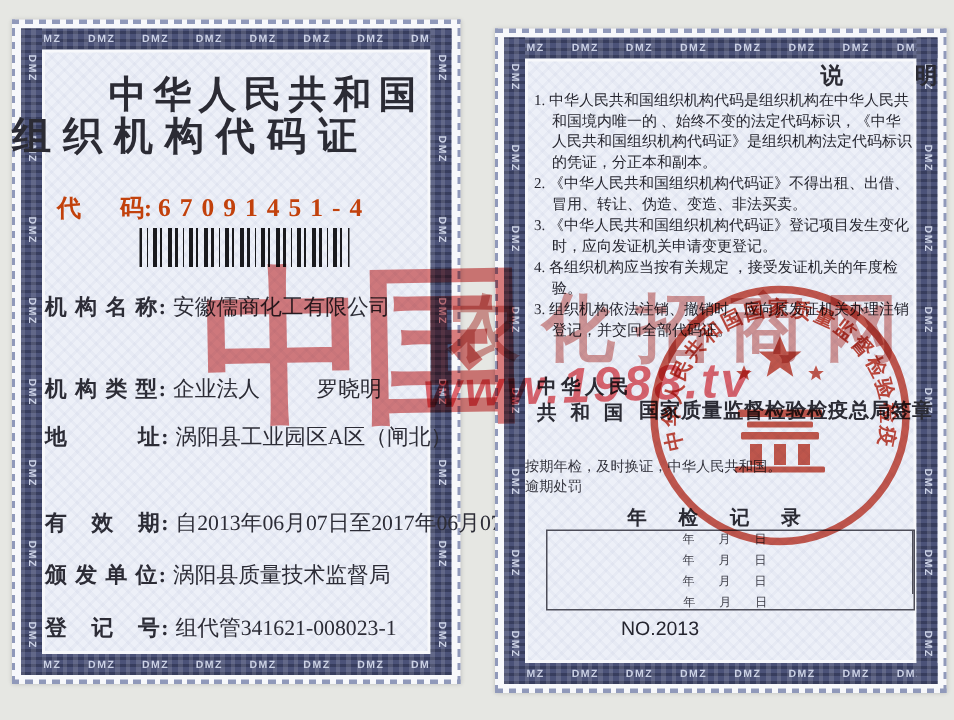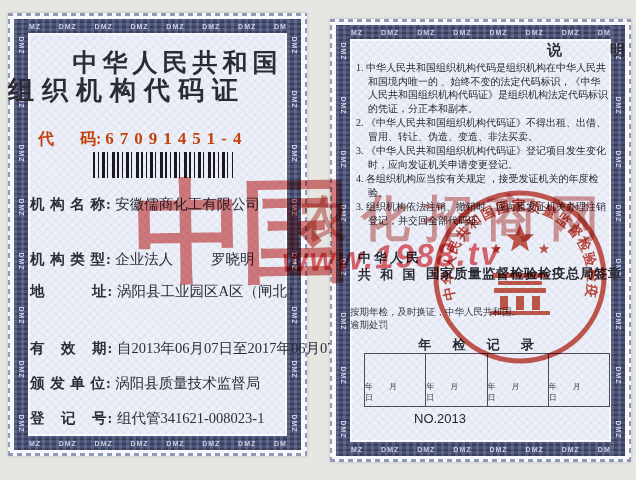--- a/index.html
+++ b/index.html
@@ -44,21 +44,21 @@
   .flabel{font-weight:bold;letter-spacing:1px;}
   .fextra{margin-left:34px;}
   
   .notes-title{left:0;right:0;text-align:right;font-size:15px;font-weight:bold;letter-spacing:6px;color:#2b2b34;}
   .notes{left:26px;width:254px;font-size:10px;line-height:13.5px;color:#26262f;}
   .note{padding-left:12px;text-indent:-12px;margin-bottom:1px;}
   .issuer-left{left:28px;font-size:13px;font-weight:bold;color:#2b2b34;line-height:17px;letter-spacing:3px;}
   .issuer-right{left:96px;font-size:13.5px;font-weight:bold;color:#2b2b34;letter-spacing:.5px;}
   .notice{left:20px;width:240px;font-size:9.5px;line-height:12.5px;color:#33333d;}
   .annual-title{left:0;right:0;text-align:center;font-size:13px;font-weight:bold;letter-spacing:9px;color:#2b2b34;}
-  .annual-table{left:34px;width:244px;height:52px;border:1px solid #4d4d58;display:flex;}
+  .annual-table{left:34px;width:244px;height:52px;border:1px solid #4d4d58;display:flex;flex-direction:column;}
   .acell{flex:1;border-right:1px solid #4d4d58;display:flex;align-items:flex-end;justify-content:center;
          font-size:8px;color:#3a3a44;letter-spacing:7px;padding-bottom:3px;}
   .acell:last-child{border-right:none;}
   .serial{left:84px;width:190px;display:flex;align-items:baseline;gap:14px;color:#24242e;
           font-family:"Liberation Sans",sans-serif;}
   .serial .pre{font-size:13px;}
   .serial .num{font-size:19px;font-weight:bold;letter-spacing:2px;}
   
   .seal{left:100px;top:168px;width:180px;height:180px;mix-blend-mode:multiply;opacity:.92;}
   .wm{position:absolute;mix-blend-mode:multiply;pointer-events:none;}

